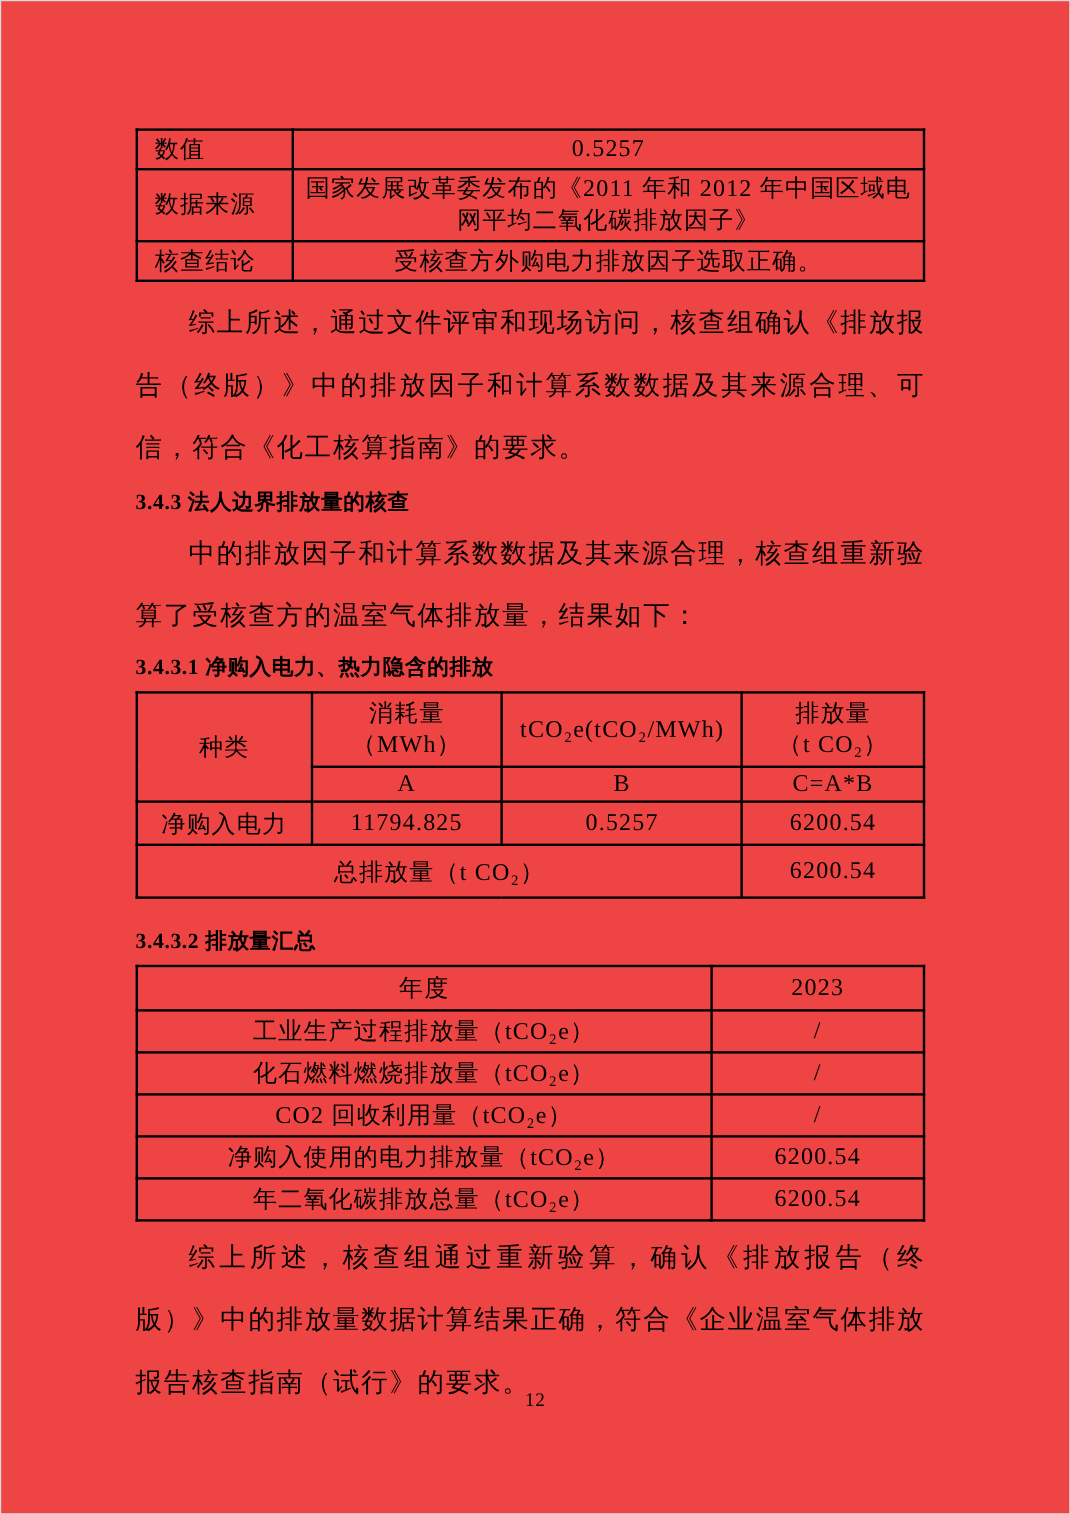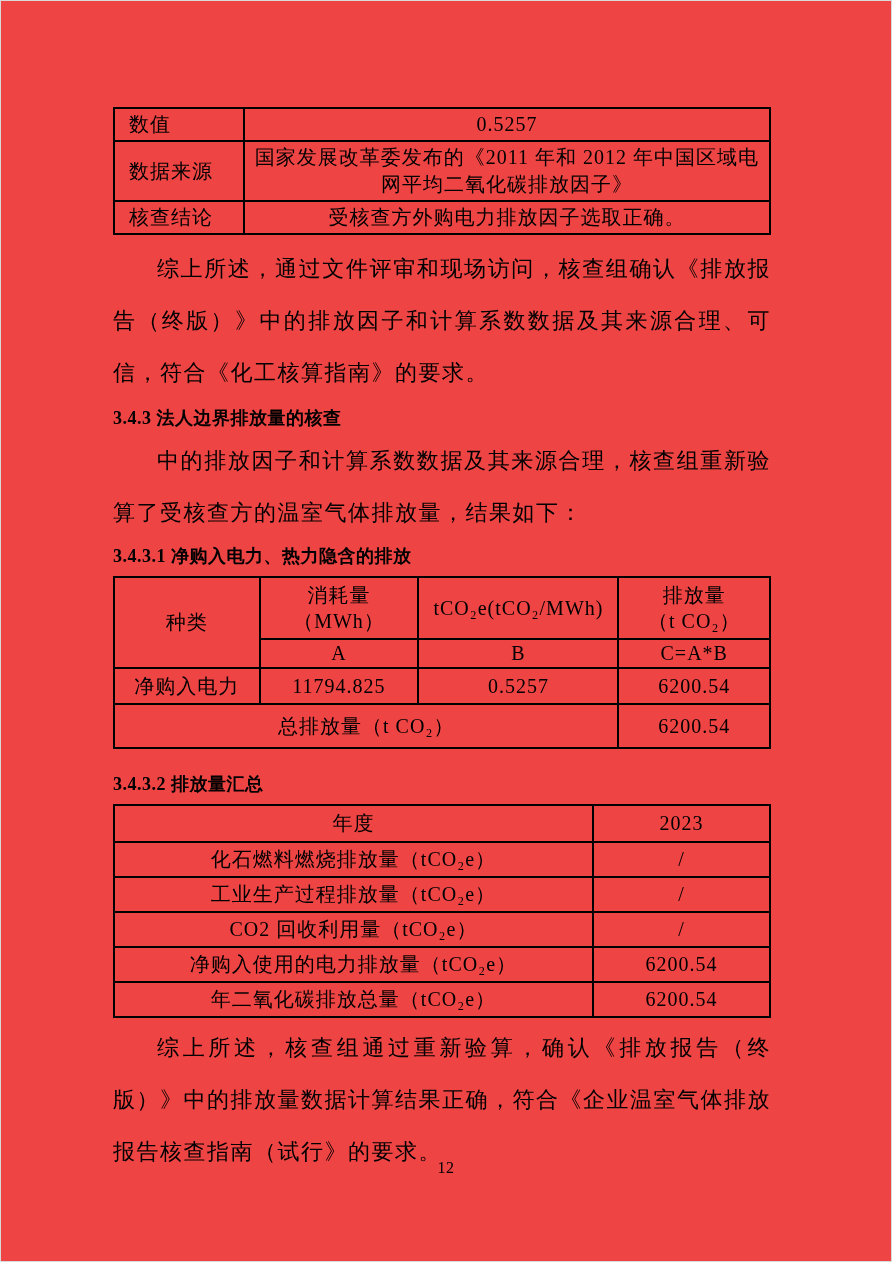--- a/index.html
+++ b/index.html
@@ -146,25 +146,25 @@
     <colgroup>
       <col style="width:73%">
         <col style="width:27%">
     </colgroup>
     <tbody>
       <tr class="head">
         <td class="bold">年度</td>
         <td class="bold">2023</td>
       </tr>
       <tr class="row">
-        <td>化石燃料燃烧排放量（tCO₂e）</td>
+        <td>工业生产过程排放量（tCO₂e）</td>
         <td>/</td>
       </tr>
       <tr class="row">
-        <td>工业生产过程排放量（tCO₂e）</td>
+        <td>化石燃料燃烧排放量（tCO₂e）</td>
         <td>/</td>
       </tr>
       <tr class="row">
         <td>CO2 回收利用量（tCO₂e）</td>
         <td>/</td>
       </tr>
       <tr class="row">
         <td>净购入使用的电力排放量（tCO₂e）</td>
         <td>6200.54</td>
       </tr>

